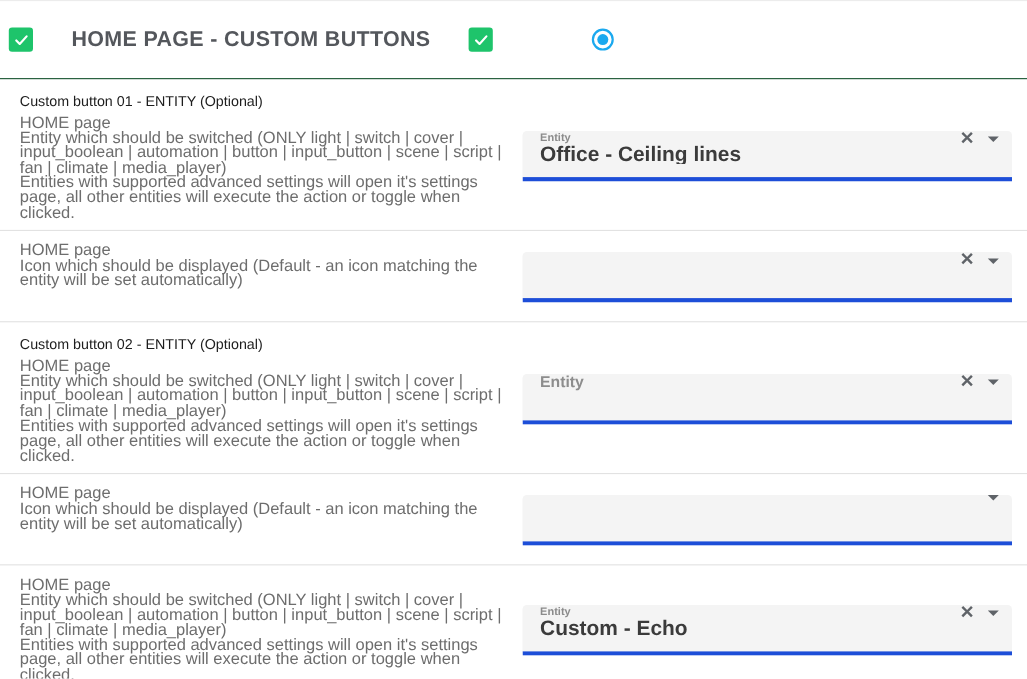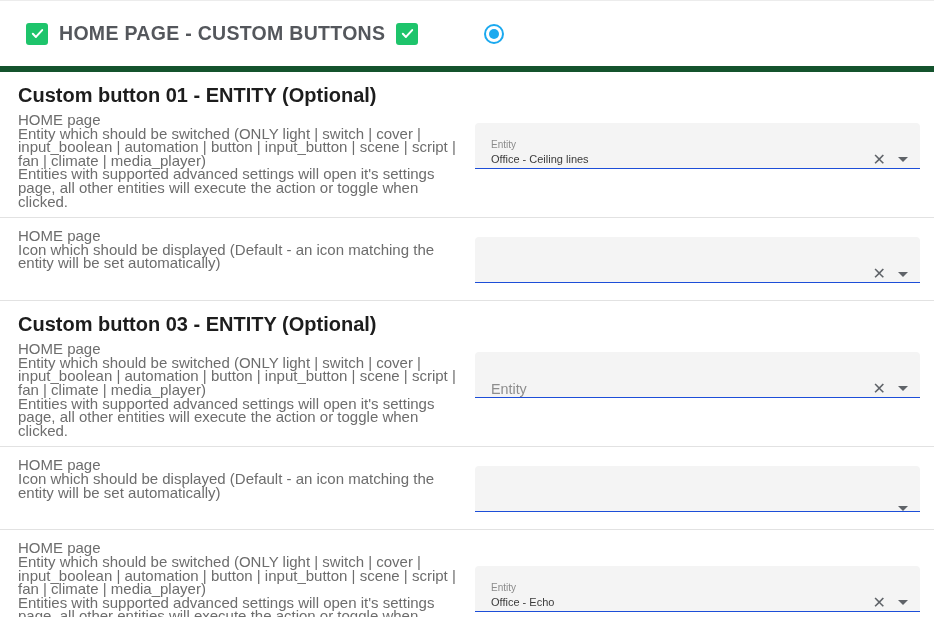--- a/index.html
+++ b/index.html
@@ -7,22 +7,23 @@
   body {
     width: 934px; height: 617px; overflow: hidden;
     background: #ffffff;
     font-family: "Liberation Sans", sans-serif;
   }
   .page { width: 934px; height: 617px; overflow: hidden; border-top: 1px solid #ececec; }
 
   
   .hdr {
     display: flex; align-items: center;
-    padding: 0 26px; height: 71px;
-    border-bottom: 6px solid #14532d;
+    padding: 0 8px; height: 71px;
+    border-bottom: 1px solid #14532d;
+    gap: 24px;
   }
   .checkbox {
     width: 22px; height: 22px; border-radius: 3px;
     background: #1ec46b;
     display: inline-flex; align-items: center; justify-content: center;
     cursor: pointer; flex: 0 0 auto;
   }
   .hdr-title {
     font-size: 19.5px; font-weight: bold; color: #54575c;
     letter-spacing: 0.3px; margin: 0 11px; white-space: nowrap;
@@ -37,40 +38,41 @@
   .radio-dot { width: 10px; height: 10px; border-radius: 50%; background: #1ba9ef; }
 
   
   .row {
     display: flex; align-items: stretch;
     padding: 11px 14px 9px 18px;
     min-height: 83px;
     border-bottom: 1px solid #e2e2e2;
   }
   .row-left { flex: 1 1 auto; max-width: 458px; padding-right: 10px; }
-  .row-title { font-size: 20px; color: #1d1d1d; margin: 1px 0 6px 0; font-weight: bold; }
+  .row-title { font-size: 13px; color: #1d1d1d; margin: 1px 0 6px 0; }
   .desc-line {
     font-size: 15px; color: #6d6d6d;
     line-height: 13.6px;
   }
   .row-right { flex: 0 0 445px; display: flex; align-items: center; }
 
   
   .select {
     width: 445px; height: 46px;
     background: #f4f4f4;
     border-radius: 4px 4px 0 0;
-    border-bottom: 1px solid #1d4ed8;
-    display: flex; align-items: flex-end; justify-content: space-between;
+    border-bottom: 4px solid #1d4ed8;
+    display: flex; align-items: flex-start; justify-content: space-between;
     padding: 0 12px 0 16px;
     cursor: pointer;
+    font-weight: bold;
   }
   .select-text { display: flex; flex-direction: column; justify-content: center; overflow: hidden; }
   .select-label { font-size: 10px; color: #8b8b8b; line-height: 12px; margin-top: 1px; }
-  .select-value { font-size: 11px; color: #3b3b3b; line-height: 17px; }
+  .select-value { font-size: 19px; color: #3b3b3b; line-height: 17px; }
   .select-placeholder { font-size: 14.3px; color: #8d8d8d; }
   .select-icons { display: flex; align-items: center; gap: 12px; flex: 0 0 auto; }
   .clear { font-size: 16px; color: #5f6368; line-height: 16px; }
   .caret {
     width: 0; height: 0;
     border-left: 5px solid transparent; border-right: 5px solid transparent;
     border-top: 5px solid #5f6368;
   }
 </style>
 </head>
@@ -138,21 +140,21 @@
           <div class="select-icons">
             <span class="clear">✕</span>
             <span class="caret"></span>
           </div>
         </div>
       </div>
     </section>
 
     <section class="row">
       <div class="row-left">
-        <div class="row-title">Custom button 03 - ENTITY (Optional)</div>
+        <div class="row-title">Custom button 02 - ENTITY (Optional)</div>
         <div class="row-desc">
           <div class="desc-line">HOME page</div>
           <div class="desc-line">Entity which should be switched (ONLY light | switch | cover | input_boolean | automation | button | input_button | scene | script | fan | climate | media_player)</div>
           <div class="desc-line">Entities with supported advanced settings will open it's settings page, all other entities will execute the action or toggle when clicked.</div>
         </div>
       </div>
       <div class="row-right">
         <div class="select">
           <div class="select-text">
 
@@ -194,21 +196,21 @@
         <div class="row-desc">
           <div class="desc-line">HOME page</div>
           <div class="desc-line">Entity which should be switched (ONLY light | switch | cover | input_boolean | automation | button | input_button | scene | script | fan | climate | media_player)</div>
           <div class="desc-line">Entities with supported advanced settings will open it's settings page, all other entities will execute the action or toggle when clicked.</div>
         </div>
       </div>
       <div class="row-right">
         <div class="select">
           <div class="select-text">
             <div class="select-label">Entity</div>
-            <div class="select-value">Office - Echo</div>
+            <div class="select-value">Custom - Echo</div>
 
           </div>
           <div class="select-icons">
             <span class="clear">✕</span>
             <span class="caret"></span>
           </div>
         </div>
       </div>
     </section>
 

